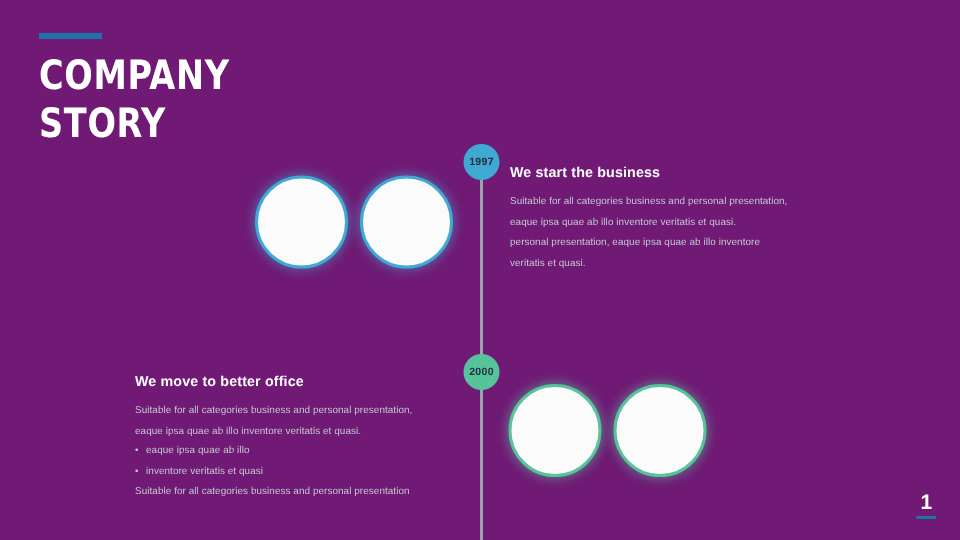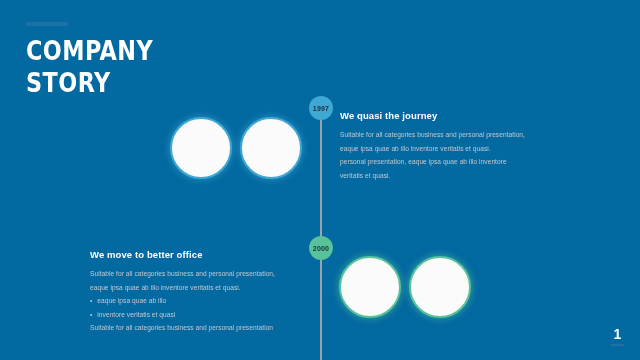--- a/index.html
+++ b/index.html
@@ -7,21 +7,21 @@
     padding: 0;
     background: #0d1219;
   }
   body {
     font-family: "Liberation Sans", sans-serif;
   }
   #slide {
     position: relative;
     width: 640px;
     height: 360px;
-    background: #0369a1;
+    background: #701a75;
     overflow: hidden;
   }
 
   
   .title-block {
     position: absolute;
     left: 26px;
     top: 22px;
     width: 230px;
   }
@@ -192,21 +192,21 @@
     <span>2000</span>
   </div>
 
   <div class="photo-circle photo-blue pc-top-1"></div>
   <div class="photo-circle photo-blue pc-top-2"></div>
 
   <div class="photo-circle photo-green pc-bot-1"></div>
   <div class="photo-circle photo-green pc-bot-2"></div>
 
   <div class="event event-right">
-    <div class="event-title">We quasi the journey</div>
+    <div class="event-title">We start the business</div>
     <div class="event-body">
       <div class="event-line">Suitable for all categories business and personal presentation,</div>
       <div class="event-line">eaque ipsa quae ab illo inventore veritatis et quasi.</div>
       <div class="event-line">personal presentation, eaque ipsa quae ab illo inventore</div>
       <div class="event-line">veritatis et quasi.</div>
     </div>
   </div>
 
   <div class="event event-left">
     <div class="event-title">We move to better office</div>

